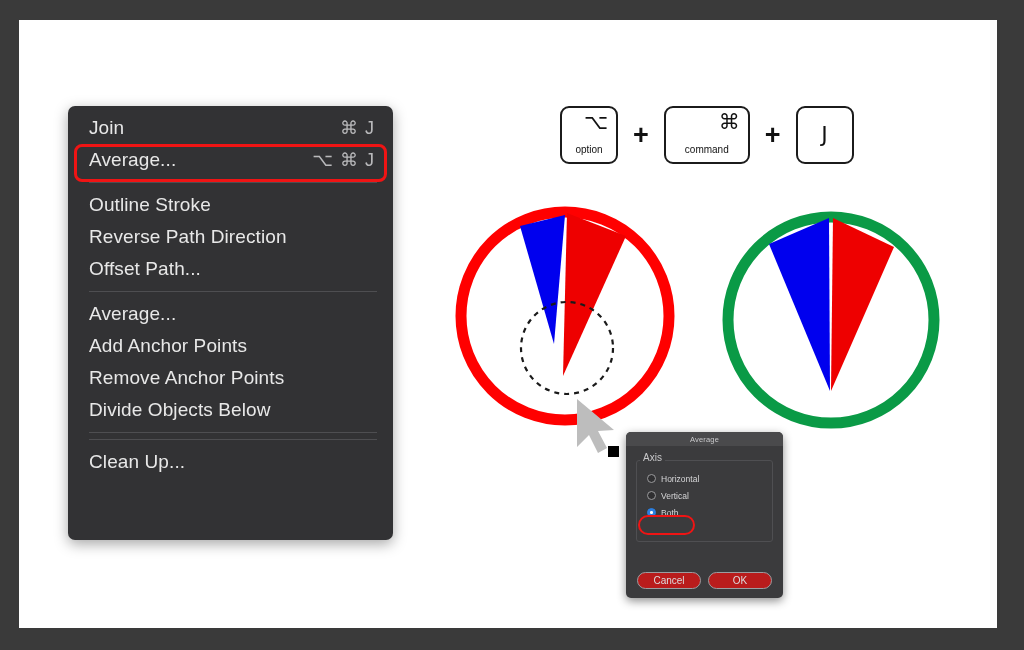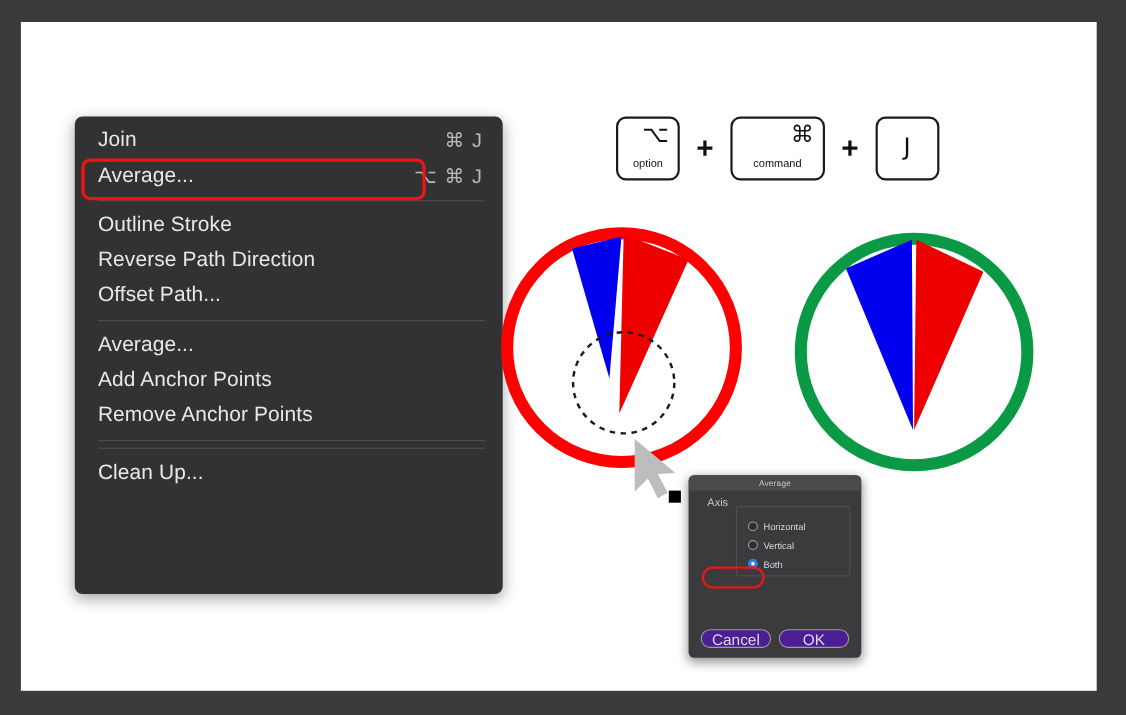--- a/index.html
+++ b/index.html
@@ -23,21 +23,21 @@
     width: 978px;
     height: 608px;
     background: #ffffff;
   }
 
   
   #menu {
     position: absolute;
     left: 68px;
     top: 106px;
-    width: 389px;
+    width: 325px;
     height: 434px;
     background: #323234;
     border-radius: 7px;
     box-shadow: 0 4px 14px rgba(0,0,0,0.35);
     padding: 0;
     box-sizing: border-box;
   }
   .menu-item {
     position: relative;
     height: 32px;
@@ -151,23 +151,22 @@
     justify-content: center;
     letter-spacing: 0.2px;
   }
   #dialog-body {
     position: relative;
     padding: 11px 10px 0 10px;
   }
   #axis-group {
     border: 1px solid #4f4f52;
     border-radius: 3px;
-    padding: 9px 8px 2px 8px;
+    padding: 9px 8px 20px 8px;
     margin-top: 3px;
-    margin-left: 33px;
   }
   #axis-legend {
     position: absolute;
     left: 14px;
     top: 6px;
     background: #3b3b3d;
     color: #c9c9cb;
     font-size: 10px;
     padding: 0 3px;
   }
@@ -220,23 +219,23 @@
     bottom: 9px;
     display: flex;
     justify-content: center;
     gap: 7px;
   }
   .dlg-btn {
     width: 64px;
     height: 17px;
     border: 1px solid #9d9da0;
     border-radius: 9px;
-    background: #4c1d95;
+    background: #b91c1c;
     color: #dcdcde;
-    font-size: 14px;
+    font-size: 10px;
     display: flex;
     align-items: center;
     justify-content: center;
     box-sizing: border-box;
   }
 
   
   #cursor { position: absolute; left: 574px; top: 397px; }
   #anchor-square {
     position: absolute;
@@ -282,20 +281,23 @@
     <div class="menu-sep"></div>
 
     <div class="menu-item">
       <span class="label">Average...</span>
     </div>
     <div class="menu-item">
       <span class="label">Add Anchor Points</span>
     </div>
     <div class="menu-item">
       <span class="label">Remove Anchor Points</span>
+    </div>
+    <div class="menu-item">
+      <span class="label">Divide Objects Below</span>
     </div>
 
     <div class="menu-sep"></div>
 
 
     <div class="menu-sep"></div>
 
     <div class="menu-item">
       <span class="label">Clean Up...</span>
     </div>

